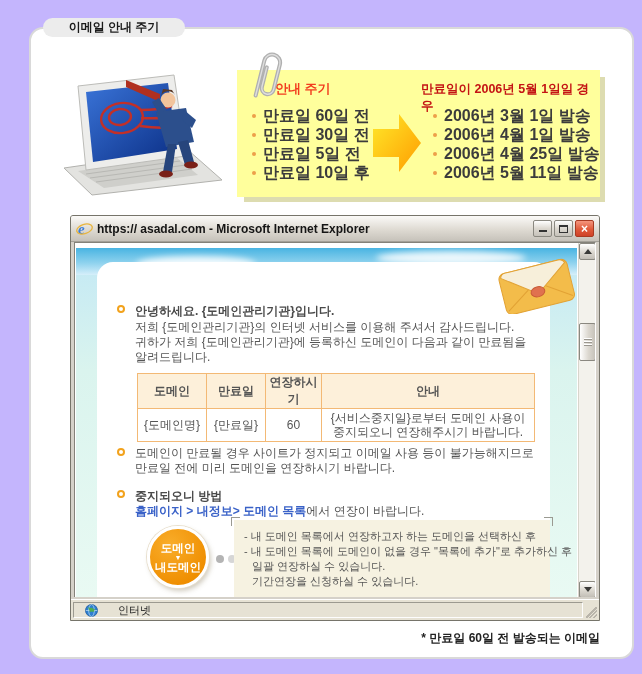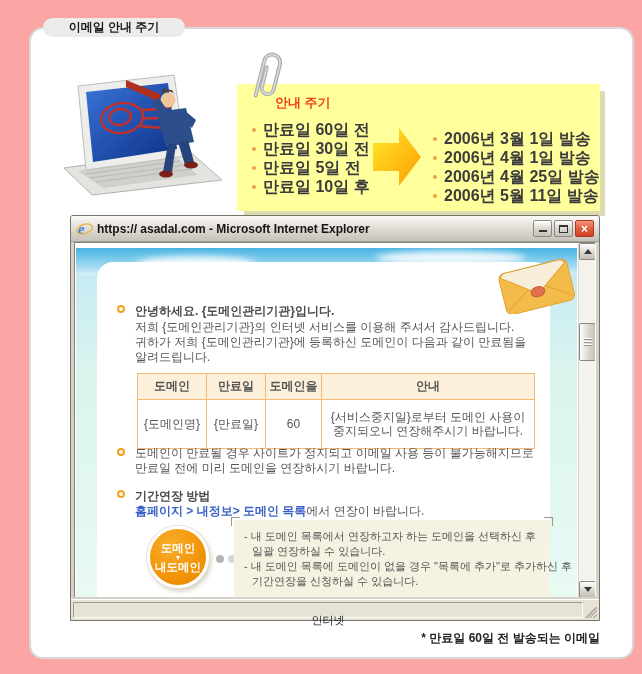--- a/index.html
+++ b/index.html
@@ -1,36 +1,36 @@
 <!DOCTYPE html>
 <html><head>
 <meta charset="utf-8">
 <style>
   * { margin:0; padding:0; box-sizing:border-box; }
   body { background:#fff; font-family:"Liberation Sans","DejaVu Sans",sans-serif; }
-  .stage { position:relative; width:642px; height:674px; background:#fca5a5; overflow:hidden; }
+  .stage { position:relative; width:642px; height:674px; background:#c4b5fd; overflow:hidden; }
 
   
   .frame { position:absolute; left:29px; top:27px; width:605px; height:632px;
            border:2px solid #d9d9d9; border-radius:14px; background:#fff; }
   .title-capsule { position:absolute; left:43px; top:18px; width:142px; height:19px;
            background:#ececec; border-radius:10px; z-index:5; text-align:center;
            line-height:19px; font-size:12px; font-weight:bold; color:#1a1a1a; }
 
   
   .laptop { position:absolute; left:56px; top:72px; width:172px; height:124px; z-index:2; }
 
   
-  .note { position:absolute; left:237px; top:84px; width:363px; height:127px;
+  .note { position:absolute; left:237px; top:70px; width:363px; height:127px;
           background:#ffff9c; box-shadow:6px 6px 0 -1px #dddcb0; z-index:1; }
   .paperclip { position:absolute; left:246px; top:48px; width:44px; height:62px; z-index:3; }
   .note-title-left { position:absolute; left:38px; top:10px; font-size:13px; font-weight:bold; color:#f23c1e; }
   .note-title-right { position:absolute; left:184px; top:11px; font-size:12.5px; font-weight:bold; color:#c41414; }
   .note-list { position:absolute; top:36px; }
-  .note-list.l { left:15px; } .note-list.r { left:196px;margin-top:9px; }
+  .note-list.l { left:15px; } .note-list.r { left:196px; }
   .note-item { position:relative; padding-left:11px; height:19px; line-height:19px;
                font-size:16px; font-weight:bold; color:#3c3c3c; white-space:nowrap; }
   .note-item::before { content:""; position:absolute; left:0; top:8px; width:4px; height:4px;
                border-radius:50%; background:#eda04a; }
   .note-arrow { position:absolute; left:136px; top:42px; width:48px; height:62px; }
 
   
   .browser { position:absolute; left:70px; top:215px; width:530px; height:406px;
              background:#d5d1c9; border:1px solid #76746a; border-radius:3px 3px 0 0; z-index:2; }
   .titlebar { position:absolute; left:0; top:0; right:0; height:26px;
@@ -64,21 +64,21 @@
   .sb-thumb { position:absolute; left:0; top:80px; width:17px; height:38px; border:1px solid #8a8880; border-radius:2px;
             background:linear-gradient(90deg,#ffffff,#dcd8d0 55%,#c6c2ba);
             display:flex; flex-direction:column; align-items:center; justify-content:center; gap:2px; }
   .sb-thumb i { display:block; width:8px; height:1px; background:#9a968e; box-shadow:0 -1px 0 #fff; }
 
   
   .statusbar { position:absolute; left:0; right:0; bottom:0; height:21px; background:#e6e2d4;
                border-top:1px solid #fff; box-shadow:0 -2px 0 #d5d1c9; }
   .status-field { position:absolute; left:2px; right:16px; top:2px; bottom:2px;
                border:1px solid; border-color:#9c9a90 #fdfdfd #fdfdfd #9c9a90;
-               display:flex; align-items:center; padding:0 11px; gap:10px;flex-direction:column; }
+               display:flex; align-items:center; padding:0 11px; gap:20px; }
   .status-text { font-size:11px; color:#222; }
   .grip { position:absolute; right:2px; bottom:2px; width:11px; height:11px;
           background:linear-gradient(135deg,transparent 45%,#b8b4aa 45%,#b8b4aa 55%,transparent 55%,transparent 62%,#b8b4aa 62%,#b8b4aa 72%,transparent 72%,transparent 80%,#b8b4aa 80%,#b8b4aa 90%,transparent 90%); }
 
   
   .email { position:absolute; left:1px; top:5px; right:18px; bottom:0;
            background:linear-gradient(180deg,#c2e8f5 0,#daf4ee 35%,#e9faf3 100%); }
   .sky { position:absolute; left:0; top:0; right:0; height:27px;
          background:linear-gradient(#49b4e2,#8ed2ee 55%,#d6effa); overflow:hidden; }
   .cloud { position:absolute; background:rgba(255,255,255,.85); border-radius:50%; filter:blur(3px); }
@@ -87,21 +87,21 @@
   .envelope { position:absolute; left:419px; top:6px; width:82px; height:60px; z-index:4; }
 
   .bullet { position:absolute; width:8px; height:8px; border:2px solid #f2a21c; border-radius:50%; background:#fff; }
   .etext { font-size:12px; color:#555; line-height:15px; }
   .greeting { position:absolute; left:38px; top:41px; font-size:12px; font-weight:bold; color:#4a4a4a; }
   .para { position:absolute; left:38px; top:58px; width:406px; }
 
   .dtable { position:absolute; left:40px; top:111px; border-collapse:collapse; table-layout:fixed; }
   .dtable th, .dtable td { border:1px solid #f3b975; font-size:12px; color:#555; text-align:center; }
   .dtable th { background:#fdf0da; height:26px; font-weight:bold; }
-  .dtable td { height:25px; background:#fff; line-height:14px; padding:10px 6px; }
+  .dtable td { height:25px; background:#fff; line-height:14px; padding:2px 6px; }
 
   .notice { position:absolute; left:38px; top:184px; width:408px; }
   .method-title { position:absolute; left:38px; top:226px; font-size:12px; font-weight:bold; color:#4a4a4a; }
   .method-line { position:absolute; left:38px; top:241px; font-size:12px; color:#555; white-space:nowrap; }
   .method-path { color:#3a62c8; font-weight:bold;text-align:right; }
 
   .badge { position:absolute; left:50px; top:264px; width:62px; height:62px; border-radius:50%;
            background:radial-gradient(circle at 35% 28%,#f9ad2a,#ef8e00 75%);
            border:3px solid #fff; box-shadow:0 0 0 1px #e8dfcd, 2px 3px 5px rgba(120,105,70,.35);
            display:flex; flex-direction:column; align-items:center; justify-content:center; color:#fff; }
@@ -170,20 +170,21 @@
     </div>
     <svg class="note-arrow" viewBox="0 0 48 62">
       <defs>
           <linearGradient id="ag" x1="0" y1="0" x2="1" y2="1">
         <stop offset="0" stop-color="#ffe92a"></stop>
             <stop offset="1" stop-color="#ff9c00"></stop>
       </linearGradient>
         </defs>
       <polygon points="0,17 26,17 26,2 48,31 26,60 26,45 0,45" fill="url(#ag)"></polygon>
     </svg>
+    <div class="note-title-right">만료일이 2006년 5월 1일일 경우</div>
     <div class="note-list r">
       <div class="note-item">2006년 3월 1일 발송</div>
       <div class="note-item">2006년 4월 1일 발송</div>
       <div class="note-item">2006년 4월 25일 발송</div>
       <div class="note-item">2006년 5월 11일 발송</div>
     </div>
   </div>
   <svg class="paperclip" viewBox="0 0 44 62">
     <g transform="rotate(14 22 31)" fill="none" stroke-linecap="round">
       <path d="M14 50 L14 14 A8 8 0 0 1 30 14 L30 40 A6 6 0 0 1 18 40 L18 20" stroke="#b0b0b0" stroke-width="4"></path>
@@ -228,55 +229,55 @@
             <colgroup>
                 <col style="width:69px">
                 <col style="width:59px">
                 <col style="width:56px">
                 <col style="width:213px">
               </colgroup>
             <tbody>
                 <tr>
               <th>도메인</th>
               <th>만료일</th>
-              <th>도메인을</th>
+              <th>연장하시기</th>
               <th>안내</th>
             </tr>
             <tr>
               <td>{도메인명}</td>
               <td>{만료일}</td>
               <td>60</td>
               <td>{서비스중지일}로부터 도메인 사용이 중지되오니 연장해주시기 바랍니다.</td>
             </tr>
           </tbody>
             </table>
 
           <span class="bullet" style="left:20px; top:186px;"></span>
           <div class="notice etext">도메인이 만료될 경우 사이트가 정지되고 이메일 사용 등이 불가능해지므로 만료일 전에 미리 도메인을 연장하시기 바랍니다.</div>
 
           <span class="bullet" style="left:20px; top:228px;"></span>
-          <div class="method-title">기간연장 방법</div>
+          <div class="method-title">중지되오니 방법</div>
           <div class="method-line"><span class="method-path">홈페이지 &gt; 내정보&gt; 도메인 목록</span><span>에서 연장이 바랍니다.</span></div>
 
           <div class="badge">
             <span class="b1">도메인</span>
             <span class="barr">▼</span>
             <span class="b1">내도메인</span>
           </div>
           <span class="dot d1"></span>
           <span class="dot d2"></span>
 
           <div class="steps">
             <span class="corner c-tl"></span>
             <span class="corner c-tr"></span>
             <span class="corner c-bl"></span>
             <span class="corner c-br"></span>
             <div class="ln">- 내 도메인 목록에서 연장하고자 하는 도메인을 선택하신 후</div>
+            <div class="ln">- 내 도메인 목록에 도메인이 없을 경우 "목록에 추가"로 추가하신 후</div>
             <div class="ln indent">일괄 연장하실 수 있습니다.</div>
-            <div class="ln">- 내 도메인 목록에 도메인이 없을 경우 "목록에 추가"로 추가하신 후</div>
             <div class="ln indent">기간연장을 신청하실 수 있습니다.</div>
           </div>
         </div>
 
         <svg class="envelope" viewBox="0 0 82 60">
           <g transform="rotate(-14 41 30)">
             <rect x="6" y="12" width="70" height="42" rx="6" fill="#f3bc4a" stroke="#e2a234" stroke-width="1"></rect>
             <path d="M8 16 L41 40 L74 16 A6 6 0 0 0 68 12 L14 12 A6 6 0 0 0 8 16 Z" fill="#f7efda" stroke="#e2a234" stroke-width="1"></path>
             <path d="M8 50 L32 34 M74 50 L50 34" stroke="#e2a234" stroke-width="1" fill="none"></path>
             <ellipse cx="41" cy="38" rx="7" ry="5" fill="#e0714f" stroke="#c85a36" stroke-width="1"></ellipse>

